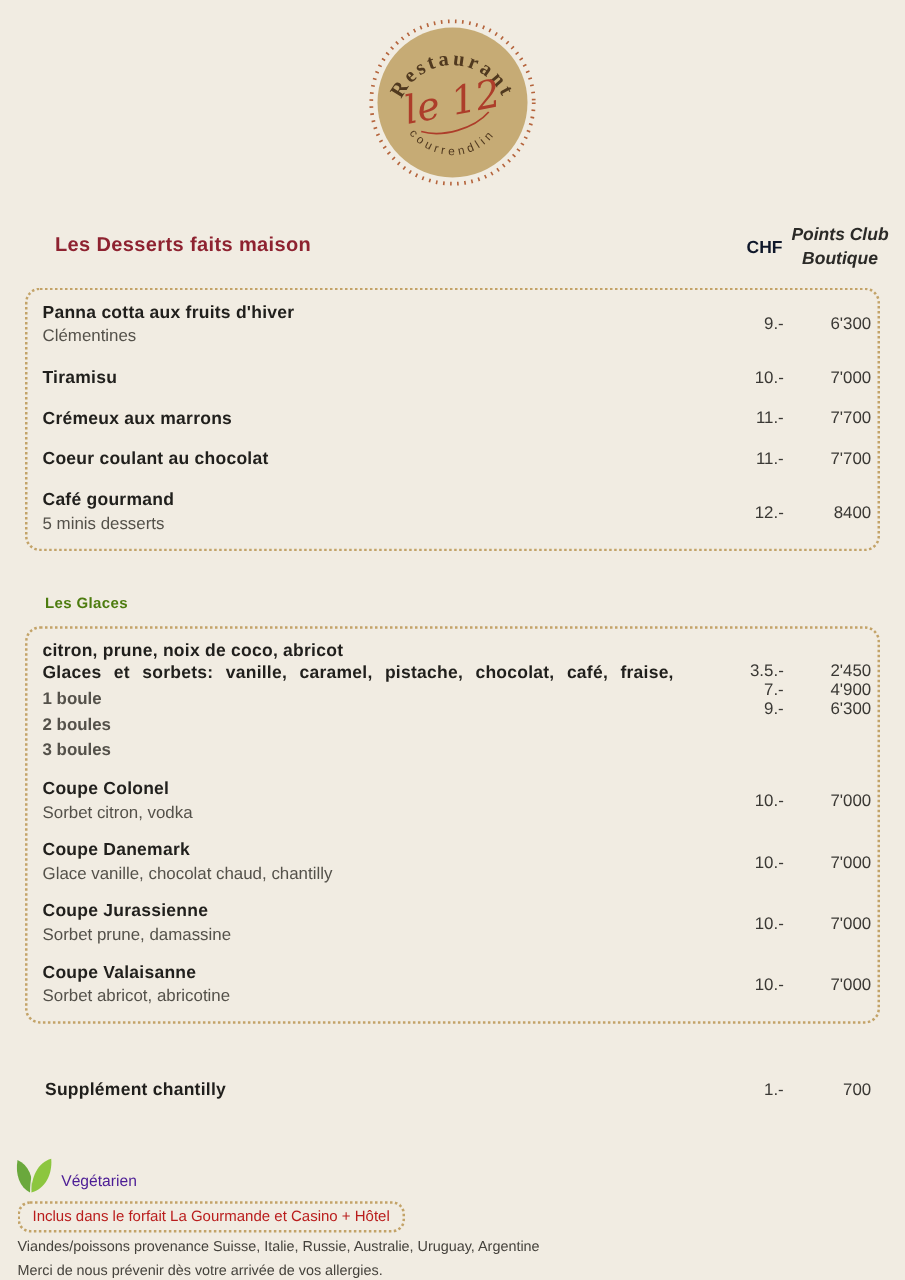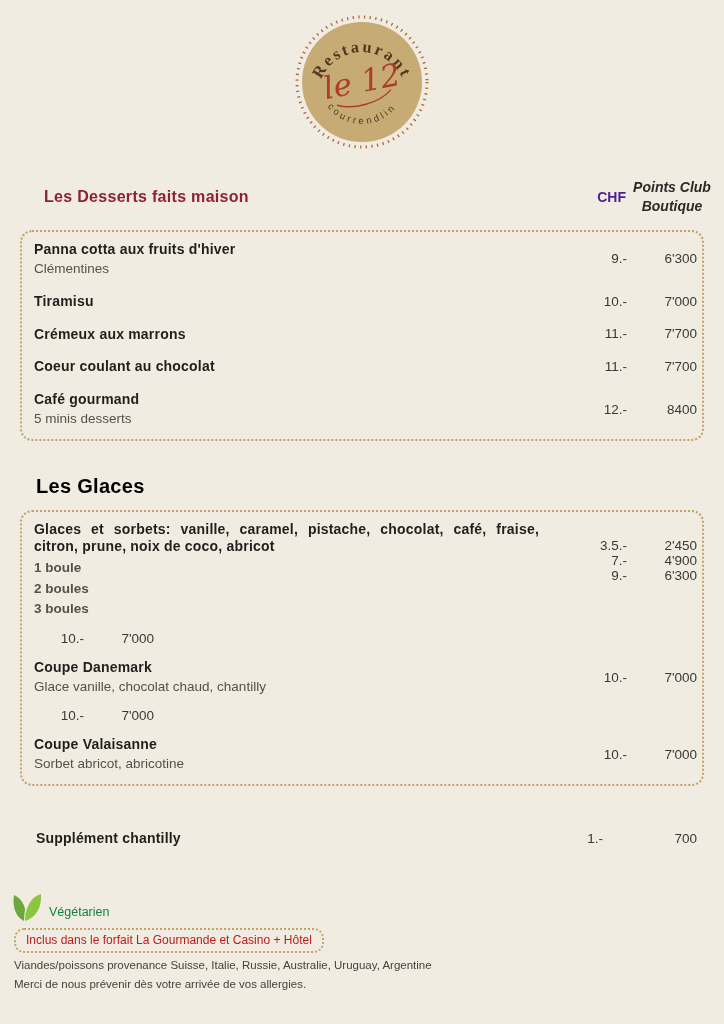--- a/index.html
+++ b/index.html
@@ -11,24 +11,24 @@
     overflow: hidden;
   }
 
   
   .logo-wrap { width: 138px; height: 140px; margin: 12px auto 0; position: relative; }
   .logo-wrap svg { display: block; }
 
   
   .menu-header { display: flex; align-items: center; margin-top: 26px; padding: 0 6px 0 44px; }
   .menu-title { flex: 1; font-size: 16px; font-weight: bold; color: #8e2230; letter-spacing: .3px; }
-  .colh-chf { width: 50px; text-align: right; font-size: 14px; font-weight: bold; color: #4c1d95; }
+  .colh-chf { width: 50px; text-align: right; font-size: 14px; font-weight: bold; color: #0f172a; }
   .colh-pts { width: 92px; text-align: center; font-size: 14px; font-weight: bold; color: #2b2a27; line-height: 1.35; font-style: italic; }
 
-  .section-title { margin-top: 34px; padding-left: 36px; font-size: 20px; font-weight: bold; color: #000000; letter-spacing: .3px; }
+  .section-title { margin-top: 34px; padding-left: 36px; font-size: 12px; font-weight: bold; color: #4d7c0f; letter-spacing: .3px; }
 
   
   .menu-box {
     margin: 14px 20px 0;
     border: 2px dotted #c3a368;
     border-radius: 12px;
     padding: 9px 5px 12px 12px;
   }
   .menu-box.glaces { margin-top: 12px; }
 
@@ -45,25 +45,25 @@
   
   .glace-intro { align-items: flex-start; margin-top: 0; }
   .glace-line1 { width: 505px; text-align: justify; text-align-last: justify; }
   .boule-label { font-size: 13.5px; color: #54514a; margin-top: 4px; line-height: 1.25; font-weight: bold; }
   .boule-label.first { margin-top: 5px; }
   .boule-prices { display: flex; flex-direction: column; gap: 0; padding-top: 17px; }
   .price-pair { display: flex; }
   .coupe { margin-top: 13px; }
 
   
-  .supplement-row { display: flex; align-items: center; margin-top: 44px; padding: 0 27px 0 36px; gap: 24px; }
+  .supplement-row { display: flex; align-items: center; margin-top: 44px; padding: 0 27px 0 36px; }
 
   
   .veg-row { display: flex; align-items: flex-end; margin-top: 44px; padding-left: 12px; }
-  .veg-label { margin-left: 7px; margin-bottom: 4px; font-size: 12.5px; color: #15803d; }
+  .veg-label { margin-left: 7px; margin-bottom: 4px; font-size: 12.5px; color: #4c1d95; }
 
   .forfait-pill {
     display: inline-block;
     margin: 5px 0 0 14px;
     border: 2px dotted #c3a368;
     border-radius: 10px;
     padding: 3px 10px 4px;
     font-size: 12px;
     color: #b91c1c;
   }
@@ -157,22 +157,22 @@
 
 </div>
 
 
 <div class="section-title">Les Glaces</div>
 
 <div class="menu-box glaces">
 
   <div class="m-row glace-intro">
     <div class="m-item">
+      <div class="m-name">citron, prune, noix de coco, abricot</div>
       <div class="m-name glace-line1">Glaces et sorbets: vanille, caramel, pistache, chocolat, café, fraise,</div>
-      <div class="m-name">citron, prune, noix de coco, abricot</div>
       <div class="boule-label first">1 boule</div>
       <div class="boule-label">2 boules</div>
       <div class="boule-label">3 boules</div>
     </div>
     <div class="boule-prices">
       <div class="price-pair">
         <div class="col-chf">3.5.-</div>
         <div class="col-pts">2'450</div>
       </div>
       <div class="price-pair">
@@ -180,34 +180,42 @@
         <div class="col-pts">4'900</div>
       </div>
       <div class="price-pair">
         <div class="col-chf">9.-</div>
         <div class="col-pts">6'300</div>
       </div>
     </div>
   </div>
 
   <div class="m-row coupe">
+    <div class="m-item">
+      <div class="m-name">Coupe Colonel</div>
+      <div class="m-desc">Sorbet citron, vodka</div>
+    </div>
     <div class="col-chf">10.-</div>
     <div class="col-pts">7'000</div>
   </div>
 
   <div class="m-row coupe">
     <div class="m-item">
       <div class="m-name">Coupe Danemark</div>
       <div class="m-desc">Glace vanille, chocolat chaud, chantilly</div>
     </div>
     <div class="col-chf">10.-</div>
     <div class="col-pts">7'000</div>
   </div>
 
   <div class="m-row coupe">
+    <div class="m-item">
+      <div class="m-name">Coupe Jurassienne</div>
+      <div class="m-desc">Sorbet prune, damassine</div>
+    </div>
     <div class="col-chf">10.-</div>
     <div class="col-pts">7'000</div>
   </div>
 
   <div class="m-row coupe">
     <div class="m-item">
       <div class="m-name">Coupe Valaisanne</div>
       <div class="m-desc">Sorbet abricot, abricotine</div>
     </div>
     <div class="col-chf">10.-</div>

